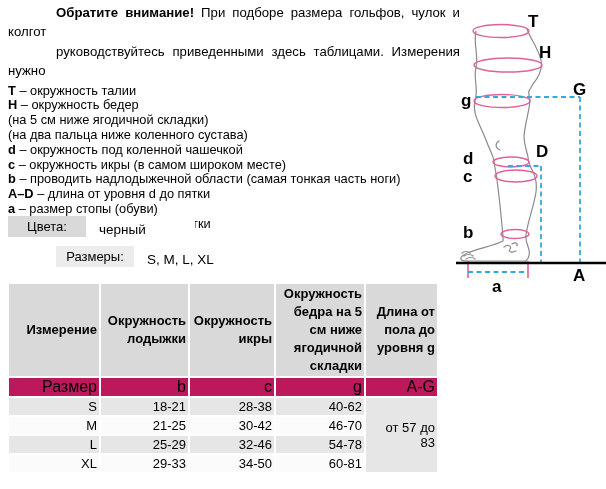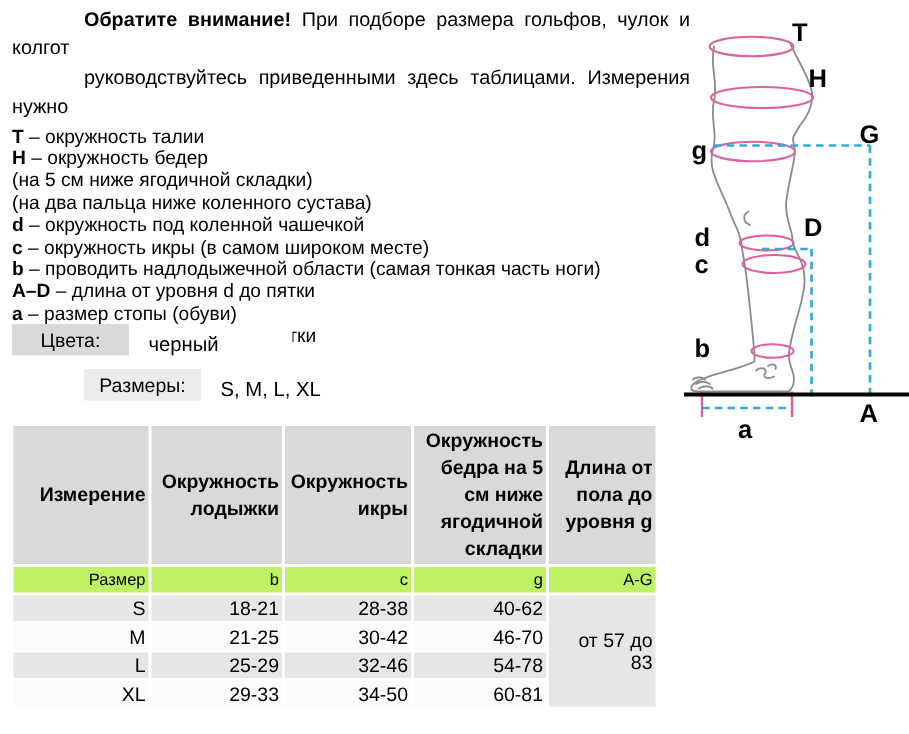--- a/index.html
+++ b/index.html
@@ -31,21 +31,21 @@
     border-collapse:separate;border-spacing:2px;
     font-family:"Liberation Sans", sans-serif;
   }
   table.size-table th, table.size-table td{
     text-align:right;vertical-align:middle;padding:0 2px;
   }
   table.size-table th{
     font-weight:bold;font-size:13px;line-height:18px;height:92px;background:#d9d9d9;
   }
   .col-meas{width:86px;} .col-b{width:83px;} .col-c{width:80px;} .col-g{width:84px;} .col-ag{width:67px;}
-  tr.symbol-row td{font-size:11px;height:17px;background:#bef264;}
+  tr.symbol-row td{font-size:16px;height:17px;background:#be185d;}
   tr.data-row td{font-size:13px;height:17px;}
   tr.data-row.odd td{background:#e6e6e6;}
   tr.data-row.even td{background:#fbfbfb;}
   td.merged{background:#e6e6e6 !important;font-size:13px;}
   
   .diagram{position:absolute;left:446px;top:0;}
   .diagram text{font-family:"Liberation Sans", sans-serif;font-weight:bold;font-size:17px;fill:#000;}
 </style>
 </head>
 <body>

